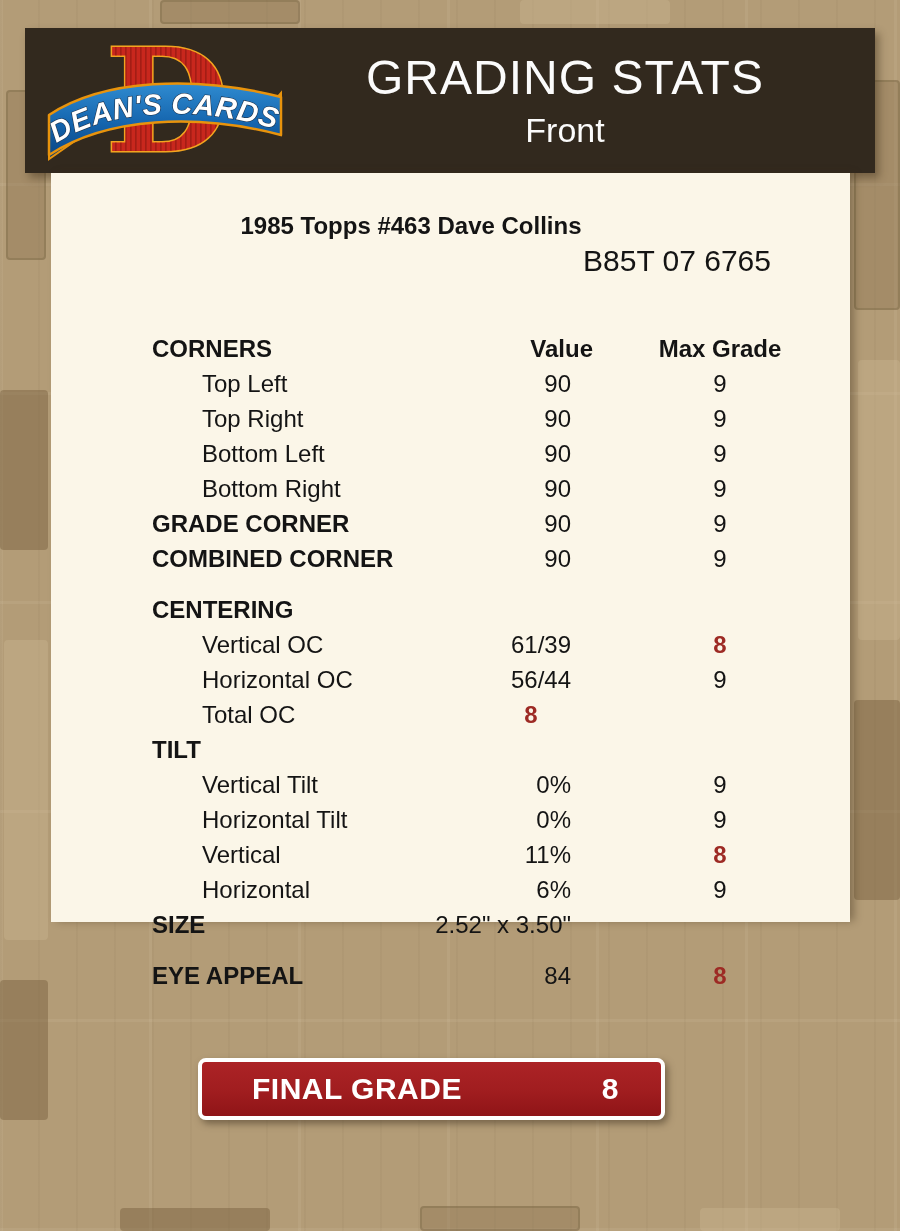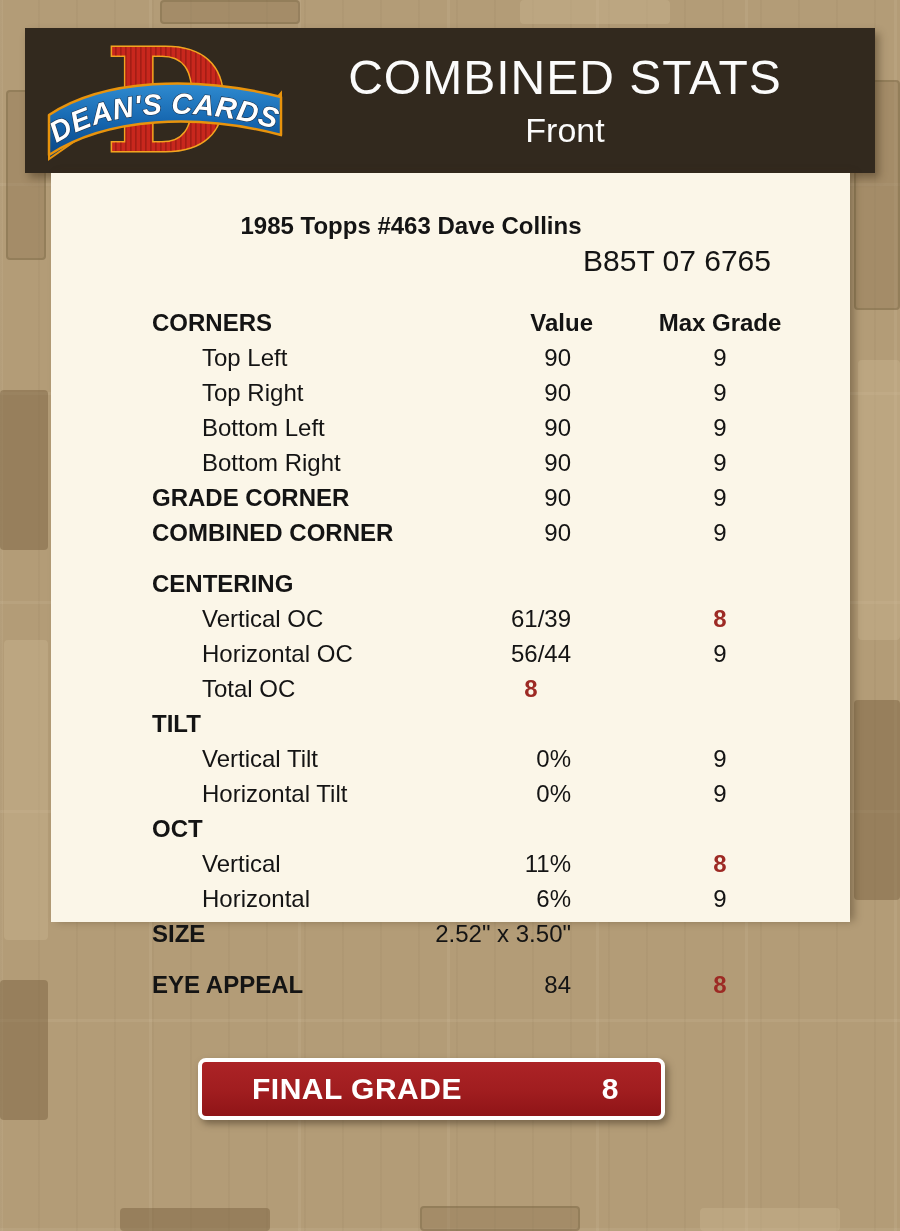--- a/index.html
+++ b/index.html
@@ -45,21 +45,21 @@
   .card-panel {
     position: absolute; left: 51px; top: 173px; width: 799px; height: 749px;
     background: var(--card-bg);
     box-shadow: 5px 0 8px -1px rgba(60,45,25,0.40);
     color: #141414;
   }
   .card-titles { margin-top: 36px; width: 720px; text-align: center; }
   .card-name   { font-size: 24px; font-weight: bold; line-height: 34px; }
   .card-serial { font-size: 30px; line-height: 36px; text-align: right; }
 
-  .stats { margin-top: 26px; }
+  .stats { margin-top: 52px; }
   .row {
     display: grid; grid-template-columns: 360px 160px 218px;
     height: 35px; line-height: 35px; font-size: 24px;
   }
   .row.gap { margin-top: 16px; }
   .colhead { font-weight: bold; }
   .label.section { font-weight: bold; padding-left: 101px; white-space: nowrap; }
   .label.item { padding-left: 151px; white-space: nowrap; }
   .value { text-align: right; white-space: nowrap; }
   .value.colhead { position: relative; right: -22px; }
@@ -114,21 +114,21 @@
         <path d="M 4,82 L 4,124 L 30,106 Z" fill="#0B3F74" stroke="#E8930C" stroke-width="2"></path>
         <path d="M 236,58 L 236,100 L 210,88 Z" fill="#0B3F74" stroke="#E8930C" stroke-width="2"></path>
         <path d="M 4,80 C 58,44 150,40 236,62 L 236,100 C 152,78 62,82 4,120 Z" fill="url(#bannerG)" stroke="#E8930C" stroke-width="2.5" stroke-linejoin="round"></path>
         <path id="btp" d="M 12,108 C 64,74 152,70 230,94" fill="none"></path>
         <text font-family="'Liberation Sans', sans-serif" font-size="29" font-weight="bold" font-style="italic" fill="#FFFFFF" stroke="#1A2A40" stroke-width="1.1" paint-order="stroke" letter-spacing="0.5">
           <textPath href="#btp" startOffset="50%" text-anchor="middle">DEAN'S CARDS</textPath>
         </text>
       </svg>
     </div>
     <div class="header-titles">
-      <div class="header-title">COMBINED STATS</div>
+      <div class="header-title">GRADING STATS</div>
       <div class="header-subtitle">Front</div>
     </div>
   </div>
 
   <div class="card-panel">
     <div class="card-titles">
       <div class="card-name">1985 Topps #463 Dave Collins</div>
       <div class="card-serial">B85T 07 6765</div>
     </div>
 
@@ -197,25 +197,20 @@
             <span class="label item">Vertical Tilt</span>
             <span class="value">0%</span>
             <span class="max">9</span>
           </div>
           <div class="row">
             <span class="label item">Horizontal Tilt</span>
             <span class="value">0%</span>
             <span class="max">9</span>
           </div>
           <div class="row">
-            <span class="label section">OCT</span>
-            <span class="value"></span>
-            <span class="max"></span>
-          </div>
-          <div class="row">
             <span class="label item">Vertical</span>
             <span class="value">11%</span>
             <span class="max red">8</span>
           </div>
           <div class="row">
             <span class="label item">Horizontal</span>
             <span class="value">6%</span>
             <span class="max">9</span>
           </div>
           <div class="row">

